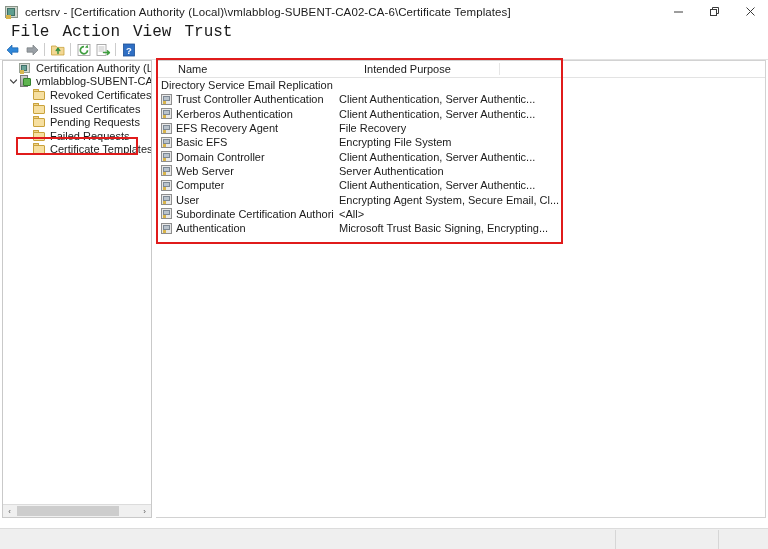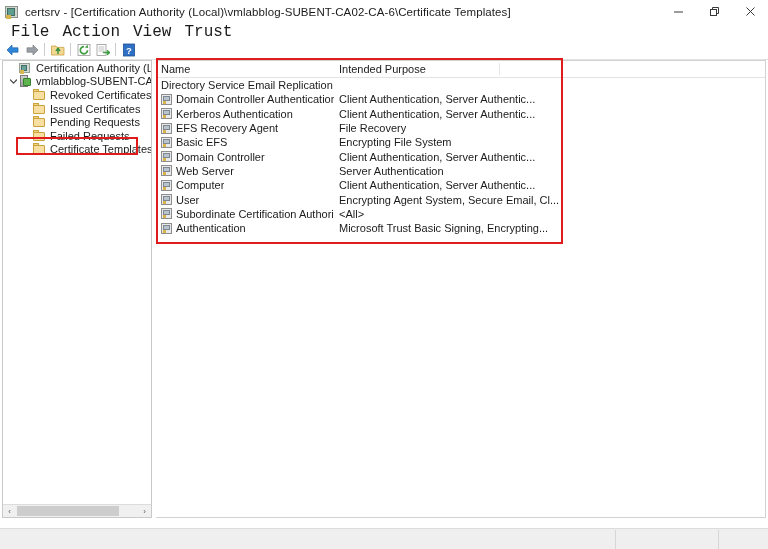--- a/index.html
+++ b/index.html
@@ -222,30 +222,30 @@
     position: relative;
     height: 16px;
     background: #ffffff;
     border-bottom: 1px solid #e3e3e3;
     display: flex;
     align-items: center;
   }
   .lh-cell {
     font-size: 11px;
     color: #1b1b1b;
-    padding-left: 5px;
+    padding-left: 22px;
     box-sizing: border-box;
     height: 16px;
     display: flex;
     align-items: center;
     position: relative;
     white-space: nowrap;
   }
   .lh-cell.c-name { width: 178px; }
-  .lh-cell.c-purpose { width: 166px; }
+  .lh-cell.c-purpose { width: 166px; margin-left: 8px; }
   .lh-divider {
     position: absolute;
     top: 2px;
     width: 1px; height: 12px;
     background: #e6e6e6;
   }
   .list-row {
     height: 14.3px;
     display: flex;
     align-items: center;
@@ -500,21 +500,21 @@
       <div class="lr-purpose">Directory Service Email Replication</div>
     </div>
 
     <div class="list-row">
       <div class="lr-name">
         <div class="tmpl-ico">
             <div class="t1"></div>
             <div class="t2"></div>
             <div class="t3"></div>
           </div>
-        <span class="lr-label">Domain Controller Authentication</span>
+        <span class="lr-label">Trust Controller Authentication</span>
       </div>
       <div class="lr-purpose">Client Authentication, Server Authentic...</div>
     </div>
 
     <div class="list-row">
       <div class="lr-name">
         <div class="tmpl-ico">
             <div class="t1"></div>
             <div class="t2"></div>
             <div class="t3"></div>

